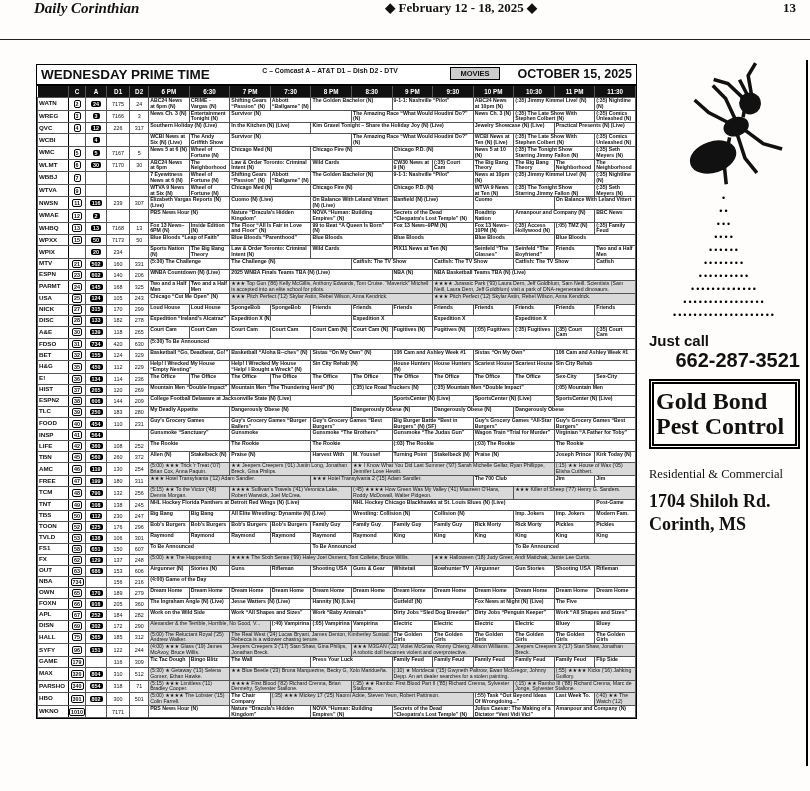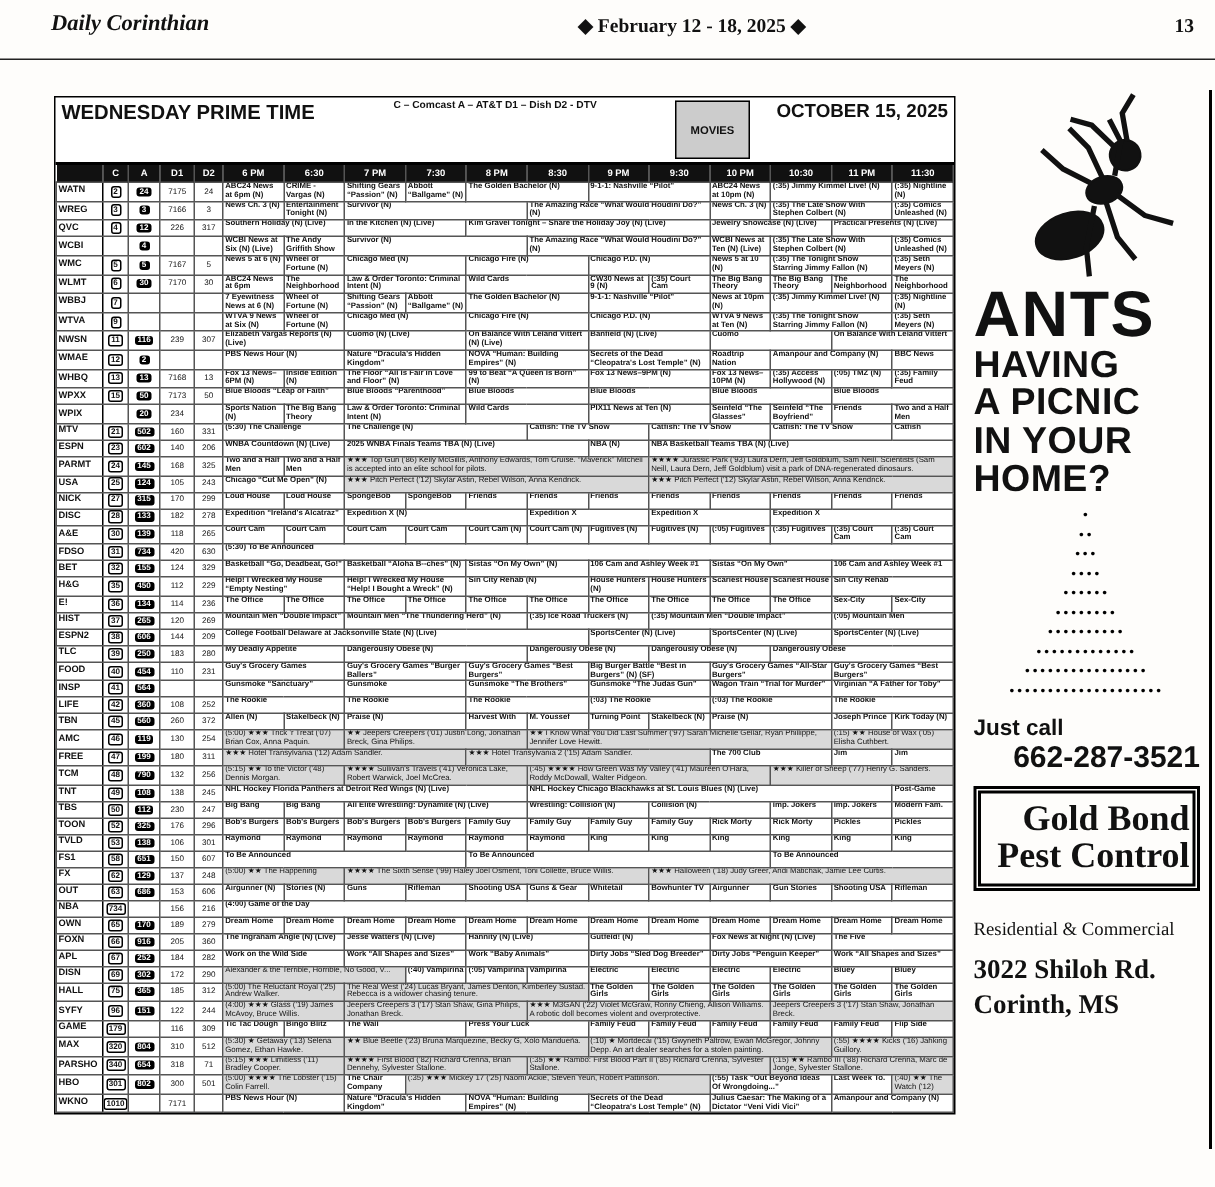--- a/index.html
+++ b/index.html
@@ -1,29 +1,29 @@
 <!DOCTYPE html>
 <html><head>
 <meta charset="utf-8">
 <style>
   *{box-sizing:border-box;margin:0;padding:0}
   html,body{width:810px;height:791px;background:#fefdfb;color:#111;
     font-family:"Liberation Sans",sans-serif;position:relative;overflow:hidden}
   
   .page-header{position:absolute;left:0;top:0;width:810px;height:40px;
-    border-bottom:1.5px solid #222;display:flex;align-items:center;padding:0 14px 6px 34px}
+    border-bottom:1.5px solid #222;display:flex;align-items:flex-start;padding:0 14px 6px 34px}
   .ph-paper{font-family:"Liberation Serif",serif;font-style:italic;font-weight:bold;font-size:15px}
   .ph-date{flex:1;text-align:center;font-family:"Liberation Serif",serif;font-weight:bold;font-size:13px}
   .ph-page{font-weight:bold;font-size:13px;font-family:"Liberation Serif",serif}
   
   .grid-wrap{position:absolute;left:36px;top:64px;width:601px;border:1.5px solid #000;background:#fff}
   .grid-title{display:flex;align-items:flex-start;gap:18px;border-bottom:2px solid #000;padding:2px 4px}
   .gt-title{font-size:13.5px;font-weight:bold;white-space:nowrap}
   .gt-legend{font-size:6.8px;font-weight:bold;flex:1;text-align:center;white-space:nowrap}
-  .gt-movies{font-size:7.5px;font-weight:bold;border:1px solid #000;background:#ccc;padding:14px 9px}
+  .gt-movies{font-size:7.5px;font-weight:bold;border:1px solid #000;background:#ccc;padding:1px 9px}
   .gt-date{font-size:12.5px;font-weight:bold;white-space:nowrap}
   table{border-collapse:collapse;width:100%;table-layout:fixed}
   thead th{background:#111;color:#fff;font-size:6.3px;font-weight:bold;padding:2px 0;
     border-right:1px solid #555;text-align:center}
   td{border:0.5px solid #555;font-size:5.2px;line-height:1.12;padding:0 1px;
     vertical-align:top;overflow:hidden;height:11px}
   td.ch{font-weight:bold;font-size:6.2px;white-space:nowrap;border-right:1px solid #000;vertical-align:middle}
   td.idc{text-align:center;padding:0;vertical-align:middle;font-size:5.4px}
   .box-outline{display:inline-block;border:1px solid #000;border-radius:2px;padding:0 1px;font-weight:bold}
   .box-dark{display:inline-block;background:#000;color:#fff;border-radius:2px;padding:0 2px;font-weight:bold}
@@ -32,21 +32,21 @@
   
   .ad{position:absolute;left:641px;top:60px;width:167px;height:706px;
     border-right:2px solid #000;padding:0 6px 0 8px}
   .ant-big{display:block;margin:0 0 2px auto}
   .ad-ants{font-size:43px;font-weight:bold;letter-spacing:1px;line-height:.95}
   .ad-line{font-size:25px;font-weight:bold;line-height:1.02;letter-spacing:.3px}
   .trail{height:138px;text-align:center;line-height:13px;font-size:9px;letter-spacing:2px;
     color:#000;overflow:hidden;margin-top:4px}
   .justcall{font-size:15px;font-weight:bold;text-align:left;margin-top:2px}
   .phone{font-size:20px;font-weight:bold;text-align:right}
-  .gb-box{border:5px double #000;margin:7px 0 5px;padding:5px 2px;text-align:right;
+  .gb-box{border:5px double #000;margin:7px 0 5px;padding:5px 2px;text-align:left;
     font-family:"Liberation Serif",serif;font-weight:bold;font-size:24px;line-height:1.05}
   .rescom{font-family:"Liberation Serif",serif;font-weight:normal;font-size:12.5px;margin:18px 0 8px}
   .address{font-size:18px;font-weight:bold;font-family:"Liberation Serif",serif;line-height:1.25}
 </style>
 </head>
 <body>
 
 <div class="page-header">
   <span class="ph-paper">Daily Corinthian</span>
   <span class="ph-date">◆  February 12 - 18, 2025  ◆</span>
@@ -835,43 +835,36 @@
         <path d="M52,56 L52,74 L57,87"></path>
         <path d="M58,54 L68,68 L80,76"></path>
         <path d="M48,45 L37,34 L30,22"></path>
         <path d="M54,44 L52,28 L46,16"></path>
         <path d="M60,45 L68,30 L66,18"></path>
         <path d="M64,31 L57,18 L48,12"></path>
         <path d="M71,31 L73,17 L81,10"></path>
       </g>
     </g>
   </svg>
-  <div class="ad-head">
-    <div class="ad-ants">ANTS</div>
-    <div class="ad-line">HAVING</div>
-    <div class="ad-line">A PICNIC</div>
-    <div class="ad-line">IN YOUR</div>
-    <div class="ad-line">HOME?</div>
-  </div>
   <div class="trail">
       <div>•</div>
       <div>••</div>
       <div>•••</div>
       <div>••••</div>
       <div>••••••</div>
       <div>••••••••</div>
       <div>••••••••••</div>
       <div>•••••••••••••</div>
       <div>••••••••••••••••</div>
       <div>••••••••••••••••••••</div>
     </div>
   <div class="justcall">Just call</div>
   <div class="phone">662-287-3521</div>
   <div class="gb-box">
     <div>Gold Bond</div>
     <div>Pest Control</div>
   </div>
   <div class="rescom">Residential &amp; Commercial</div>
   <div class="address">
-    <div>3022 Shiloh Rd.</div>
+    <div>1704 Shiloh Rd.</div>
     <div>Corinth, MS</div>
   </div>
 </div>
 
 </body></html>

